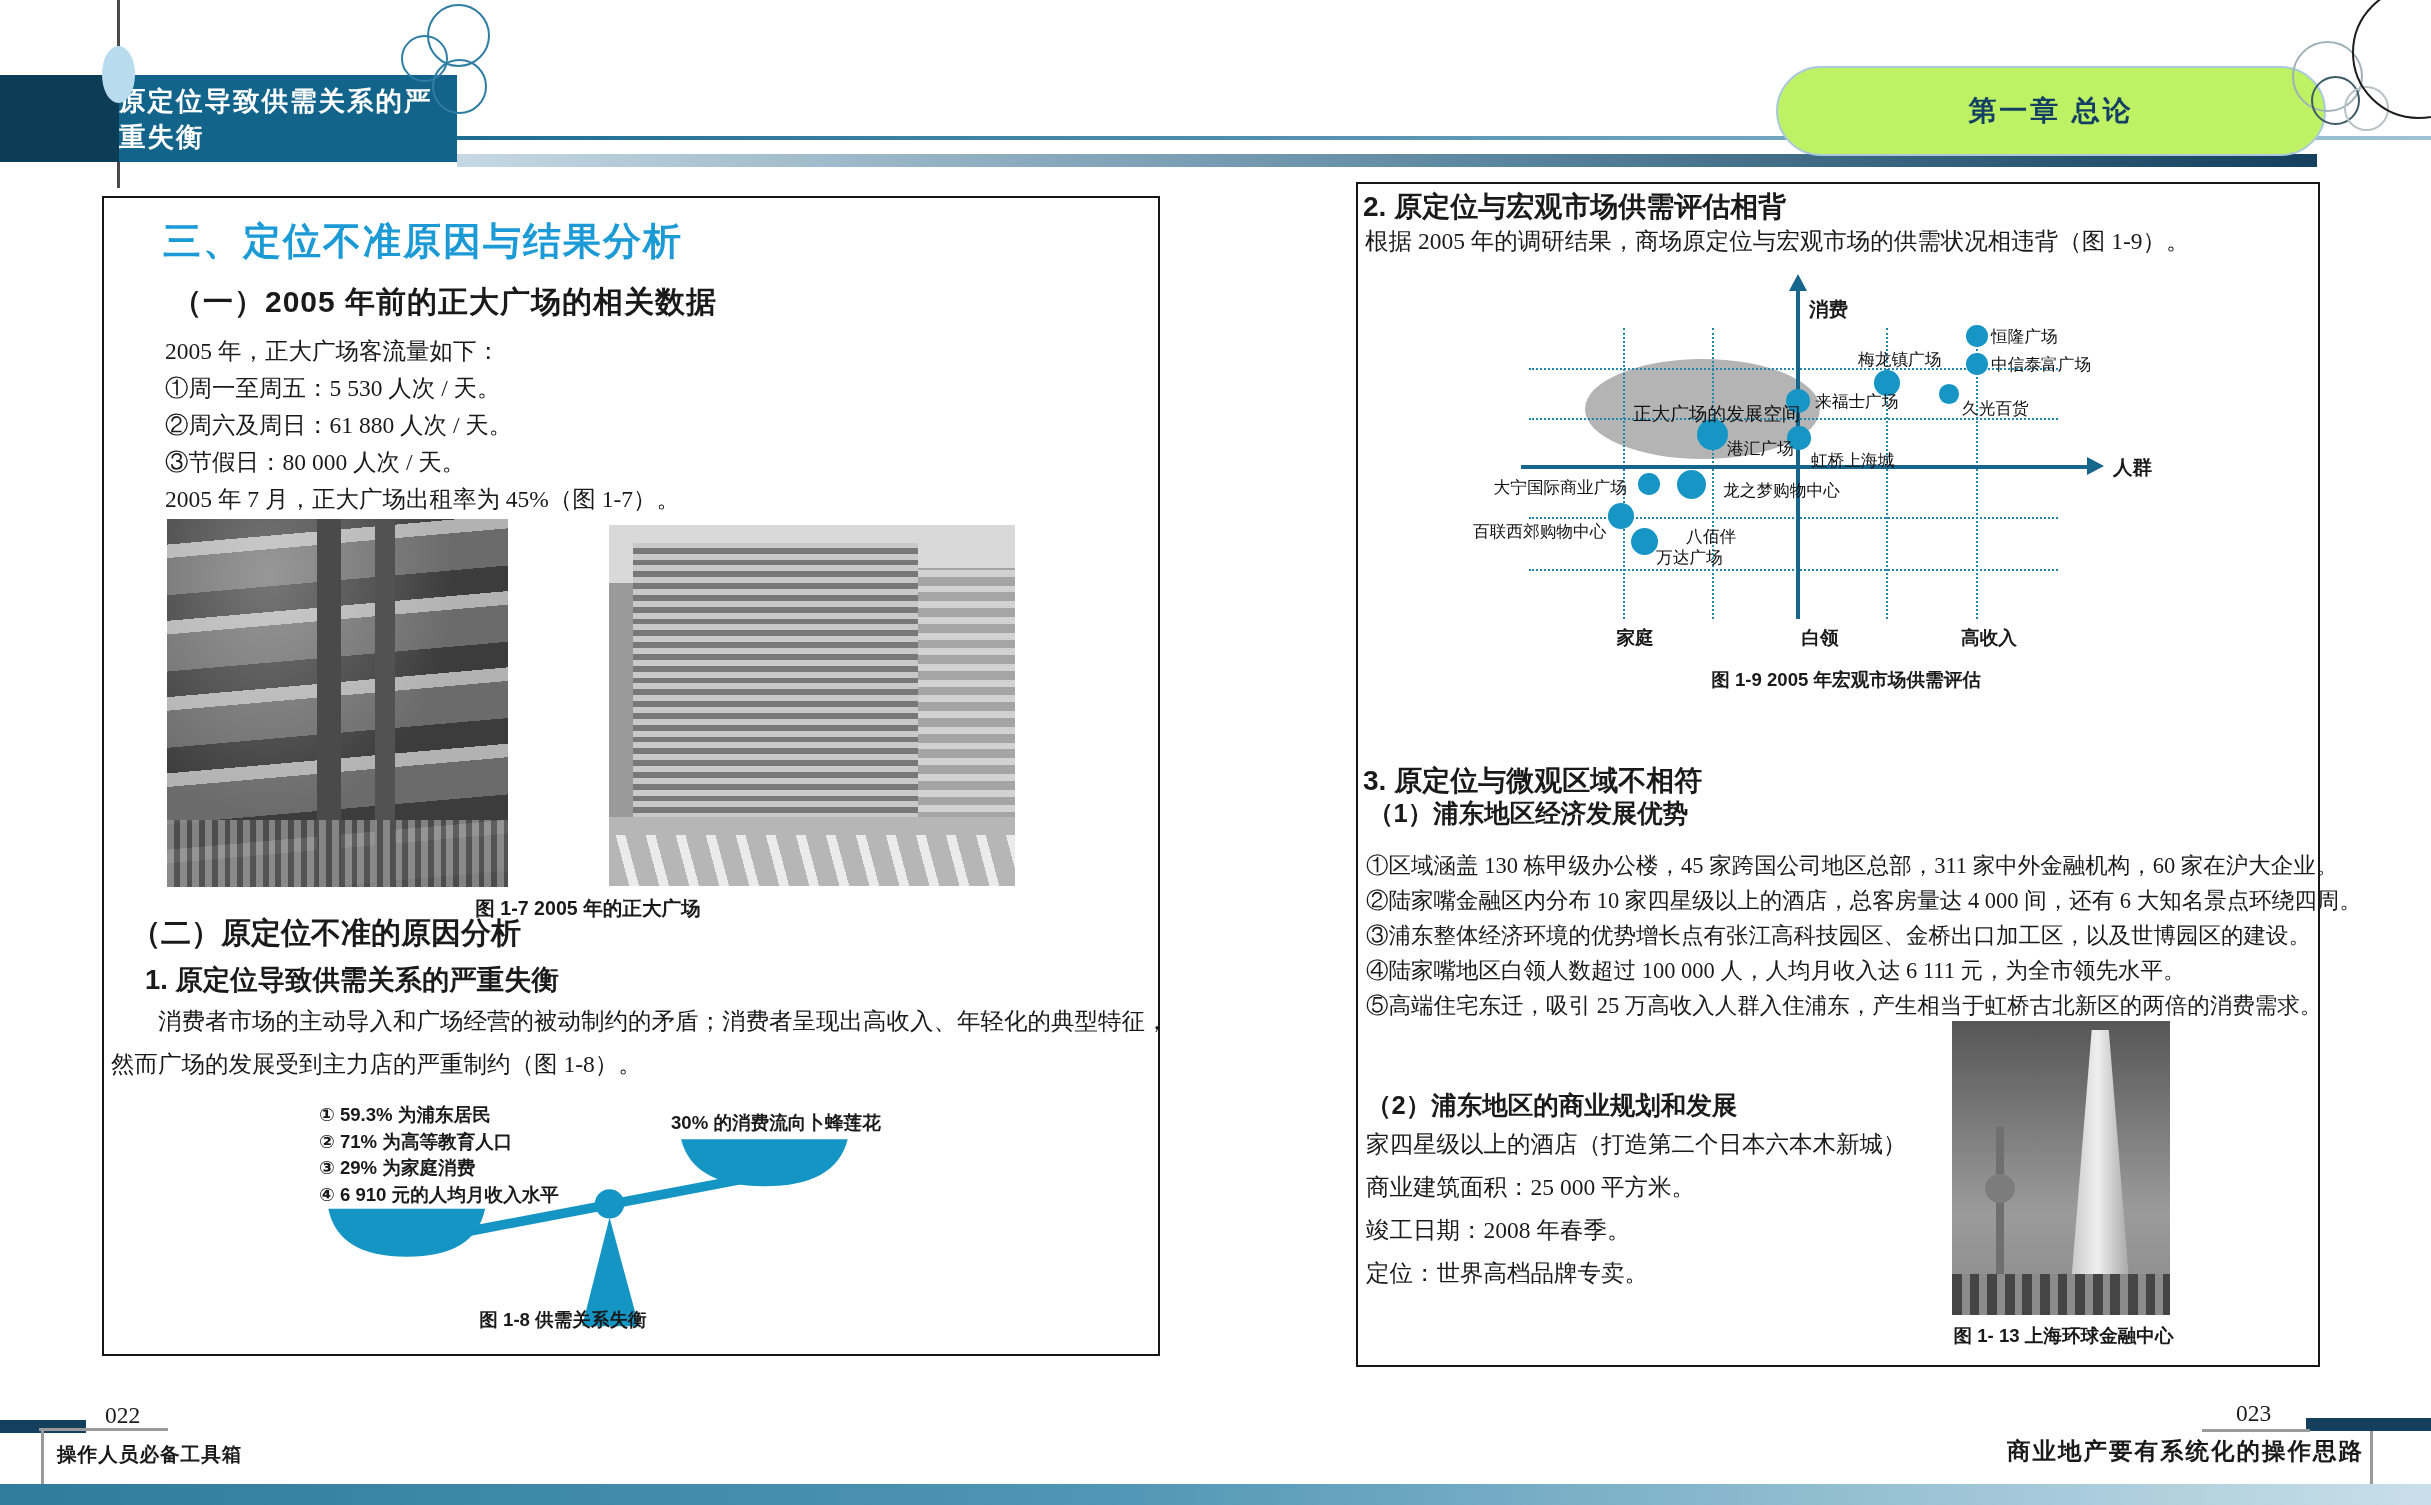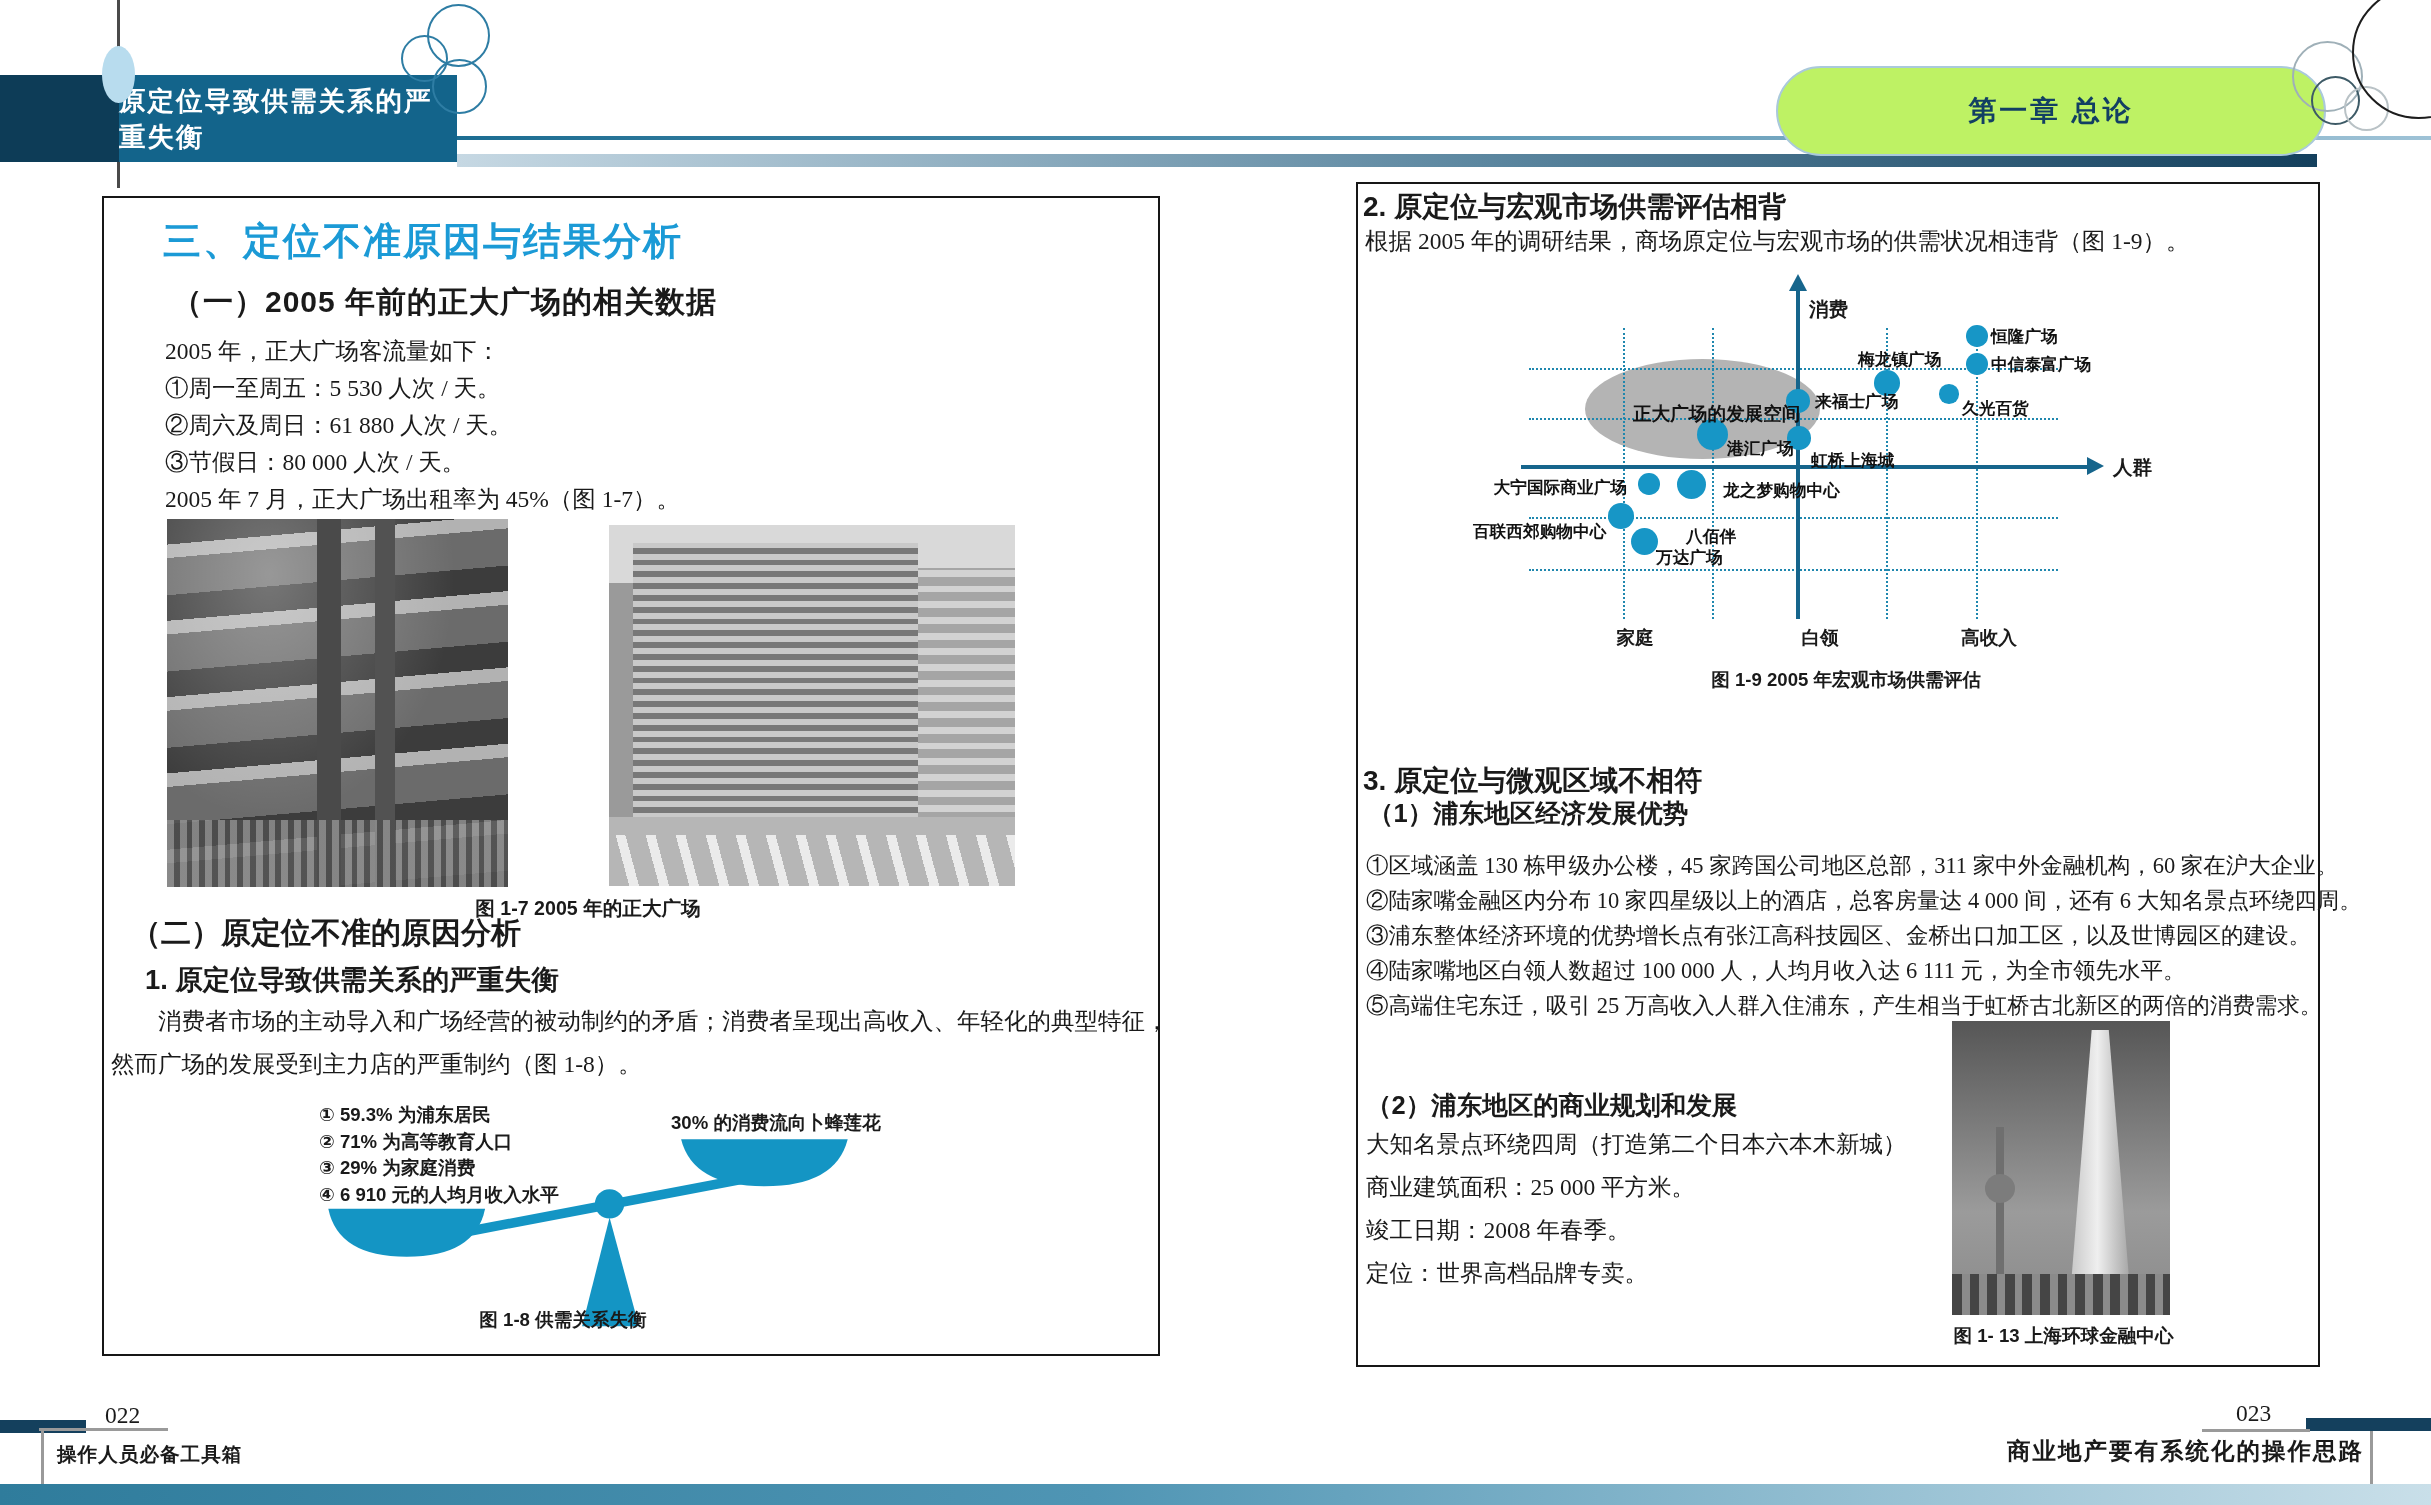--- a/index.html
+++ b/index.html
@@ -46,21 +46,21 @@
   #rp-items{left:1366px;top:828px;font-size:22.5px;line-height:35px;margin-top:20px;}
   #rp-s2h{left:1366px;top:1088px;font-size:25.5px;font-weight:bold;}
   #rp-s2lines{left:1366px;top:1123px;font-size:23.5px;line-height:43px;}
   #fig10-cap{left:1897px;top:1323px;width:333px;font-size:18.6px;font-weight:600;}
   
   #chart{left:1470px;top:274px;width:725px;height:412px;}
   #chart .dv{position:absolute;width:0;height:291px;top:54px;border-left:2px dotted #1f87ae;}
   #chart .dh{position:absolute;height:0;width:529px;left:59px;border-top:2px dotted #1f87ae;}
   #chart .axis{position:absolute;background:#16658c;}
   #chart .cdot{position:absolute;border-radius:50%;background:#1796c6;z-index:5;}
-  #chart .clabel{position:absolute;font-size:16.7px;font-weight:bold;white-space:nowrap;z-index:6;color:#111;}
+  #chart .clabel{position:absolute;font-size:16.7px;font-weight:normal;white-space:nowrap;z-index:6;color:#111;}
   #chart .ctick{position:absolute;width:98px;text-align:center;font-size:18.6px;font-weight:bold;}
   #chart .axlabel{position:absolute;font-size:19.6px;font-weight:bold;}
   
   .pageno{font-family:"Liberation Serif","DejaVu Serif",serif;font-size:23.5px;}
   .footer-text{font-family:"Liberation Serif","DejaVu Serif",serif;font-weight:bold;}
   #bottom-strip{left:0;top:1484px;width:2432px;height:21.6px;background:linear-gradient(90deg,#2f7c9c,#4f95b4 45%,#c9dfe9);}
 </style>
 </head>
 <body>
 
@@ -197,21 +197,21 @@
   <div class="abs serif" id="rp-items">
     <div class="nowrap">①区域涵盖 130 栋甲级办公楼，45 家跨国公司地区总部，311 家中外金融机构，60 家在沪大企业。</div>
     <div class="nowrap">②陆家嘴金融区内分布 10 家四星级以上的酒店，总客房量达 4 000 间，还有 6 大知名景点环绕四周。</div>
     <div class="nowrap">③浦东整体经济环境的优势增长点有张江高科技园区、金桥出口加工区，以及世博园区的建设。</div>
     <div class="nowrap">④陆家嘴地区白领人数超过 100 000 人，人均月收入达 6 111 元，为全市领先水平。</div>
     <div class="nowrap">⑤高端住宅东迁，吸引 25 万高收入人群入住浦东，产生相当于虹桥古北新区的两倍的消费需求。</div>
   </div>
 
   <div class="abs" id="rp-s2h">（2）浦东地区的商业规划和发展</div>
   <div class="abs serif" id="rp-s2lines">
-    <div class="nowrap">大知名景点环绕四周（打造第二个日本六本木新城）</div>
+    <div class="nowrap">家四星级以上的酒店（打造第二个日本六本木新城）</div>
     <div class="nowrap">商业建筑面积：25 000 平方米。</div>
     <div class="nowrap">竣工日期：2008 年春季。</div>
     <div class="nowrap">定位：世界高档品牌专卖。</div>
   </div>
 
   <div class="photo" style="left:1952px;top:1021px;width:218px;height:294px;background:linear-gradient(#565656,#9b9b9b 65%,#8a8a8a);">
     <div class="abs" style="left:54%;top:3%;width:28%;height:92%;background:linear-gradient(90deg,#c7c7c7,#efefef 45%,#a3a3a3);clip-path:polygon(36% 0,64% 0,100% 100%,0 100%);"></div>
     <div class="abs" style="left:20%;bottom:12%;width:4%;height:52%;background:#6f6f6f;"></div>
     <div class="abs" style="left:15%;bottom:38%;width:14%;height:10%;border-radius:50%;background:#7c7c7c;"></div>
     <div class="abs" style="left:0;bottom:0;width:100%;height:14%;background:repeating-linear-gradient(90deg,#454545 0 9.8px,#8b8b8b 9.8px 17.6px);"></div>

